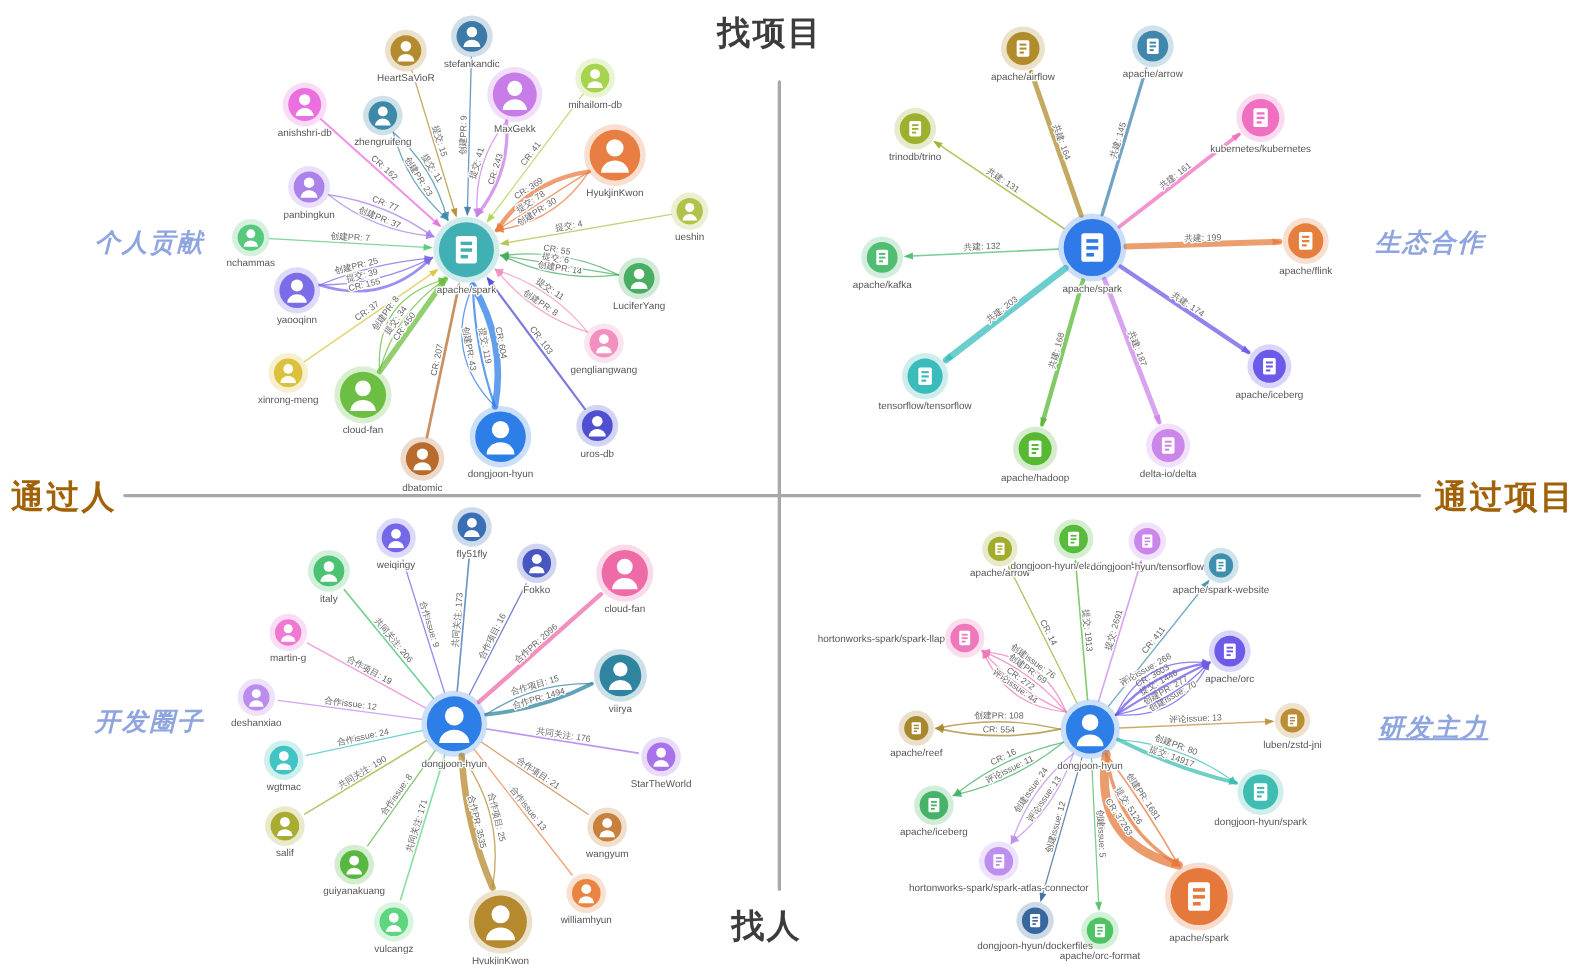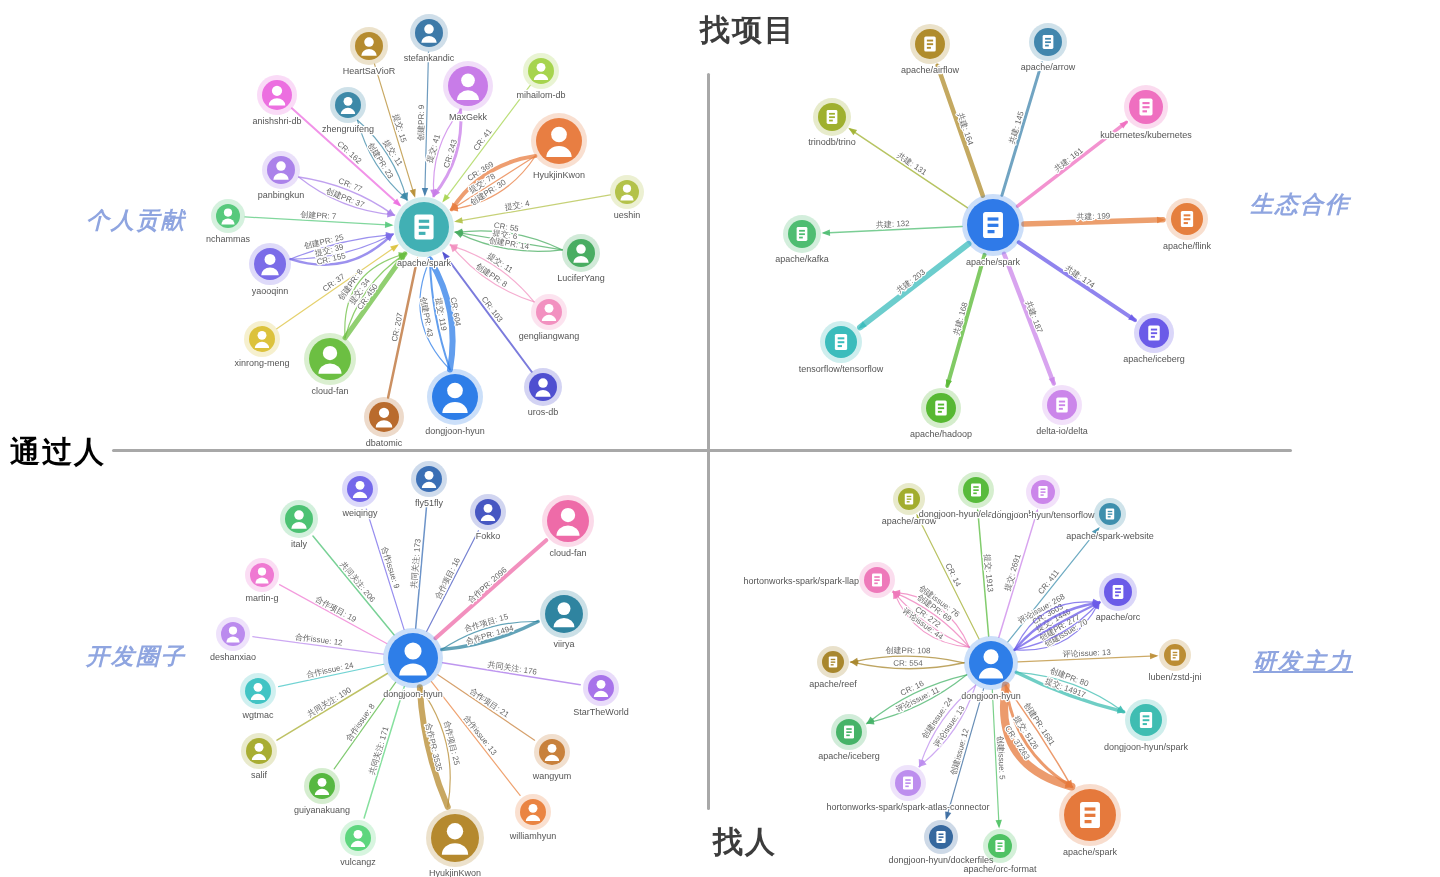--- a/index.html
+++ b/index.html
@@ -1,22 +1,22 @@
 <!DOCTYPE html>
 <html><head>
 <meta charset="utf-8">
 <style>
   html,body{margin:0;padding:0;background:#fff;}
   body{font-family:"Liberation Sans","DejaVu Sans",sans-serif;}
   .canvas{position:relative;width:1440px;height:877px;background:#fff;overflow:hidden;}
   .vline{position:absolute;left:707px;top:73px;width:3px;height:737px;background:#a8a8a8;border-radius:2px;}
   .hline{position:absolute;left:112px;top:449px;width:1180px;height:3px;background:#a8a8a8;border-radius:2px;}
   .axis{position:absolute;font-weight:700;font-size:30px;color:#3c3c3c;letter-spacing:2px;white-space:nowrap;}
-  .axis.center{transform:translateX(-50%);margin-left:48px;}
-  .axis.side{color:#000000;}
+  .axis.center{transform:translateX(-50%);}
+  .axis.side{color:#a16207;}
   .qlabel{position:absolute;font-size:23px;font-style:italic;font-weight:600;color:#8fa5e0;transform:translateX(-50%);white-space:nowrap;letter-spacing:2px;}
   svg#graph{position:absolute;left:0;top:0;}
   .elabel{font-size:8px;fill:#666;text-anchor:middle;paint-order:stroke;stroke:#fff;stroke-width:2.5px;stroke-linejoin:round;}
   .nlabel{font-size:9px;fill:#555;paint-order:stroke;stroke:#fff;stroke-width:2.5px;stroke-linejoin:round;}
 </style>
 </head>
 <body>
 
 <div class="canvas">
   <div class="vline"></div>
@@ -818,18 +818,19 @@
           <circle cx="991" cy="656.7666666666667" r="7.516666666666666" fill="#fff"></circle>
           <path d="M 978.9 678.4 a 12.1 10.633333333333333 0 0 1 24.2 0 Z" fill="#fff"></path>
           <text x="991" y="699" text-anchor="middle" class="nlabel">dongjoon-hyun</text>
         </g>
       </g>
     </svg>
 
   <div class="axis center" style="left:700px;top:10px;">找项目</div>
   <div class="axis center" style="left:697px;top:822px;">找人</div>
   <div class="axis side" style="left:10px;top:432px;">通过人</div>
+  <div class="axis side" style="right:8px;top:432px;">通过项目</div>
 
   <div class="qlabel" style="left:136px;top:205px;">个人贡献</div>
-  <div class="qlabel" style="left:1300px;top:189px;">生态合作</div>
+  <div class="qlabel" style="left:1300px;top:205px;">生态合作</div>
   <div class="qlabel" style="left:136px;top:641px;">开发圈子</div>
   <div class="qlabel" style="left:1303px;top:646px;text-decoration:underline;">研发主力</div>
 </div>
 
 </body></html>

